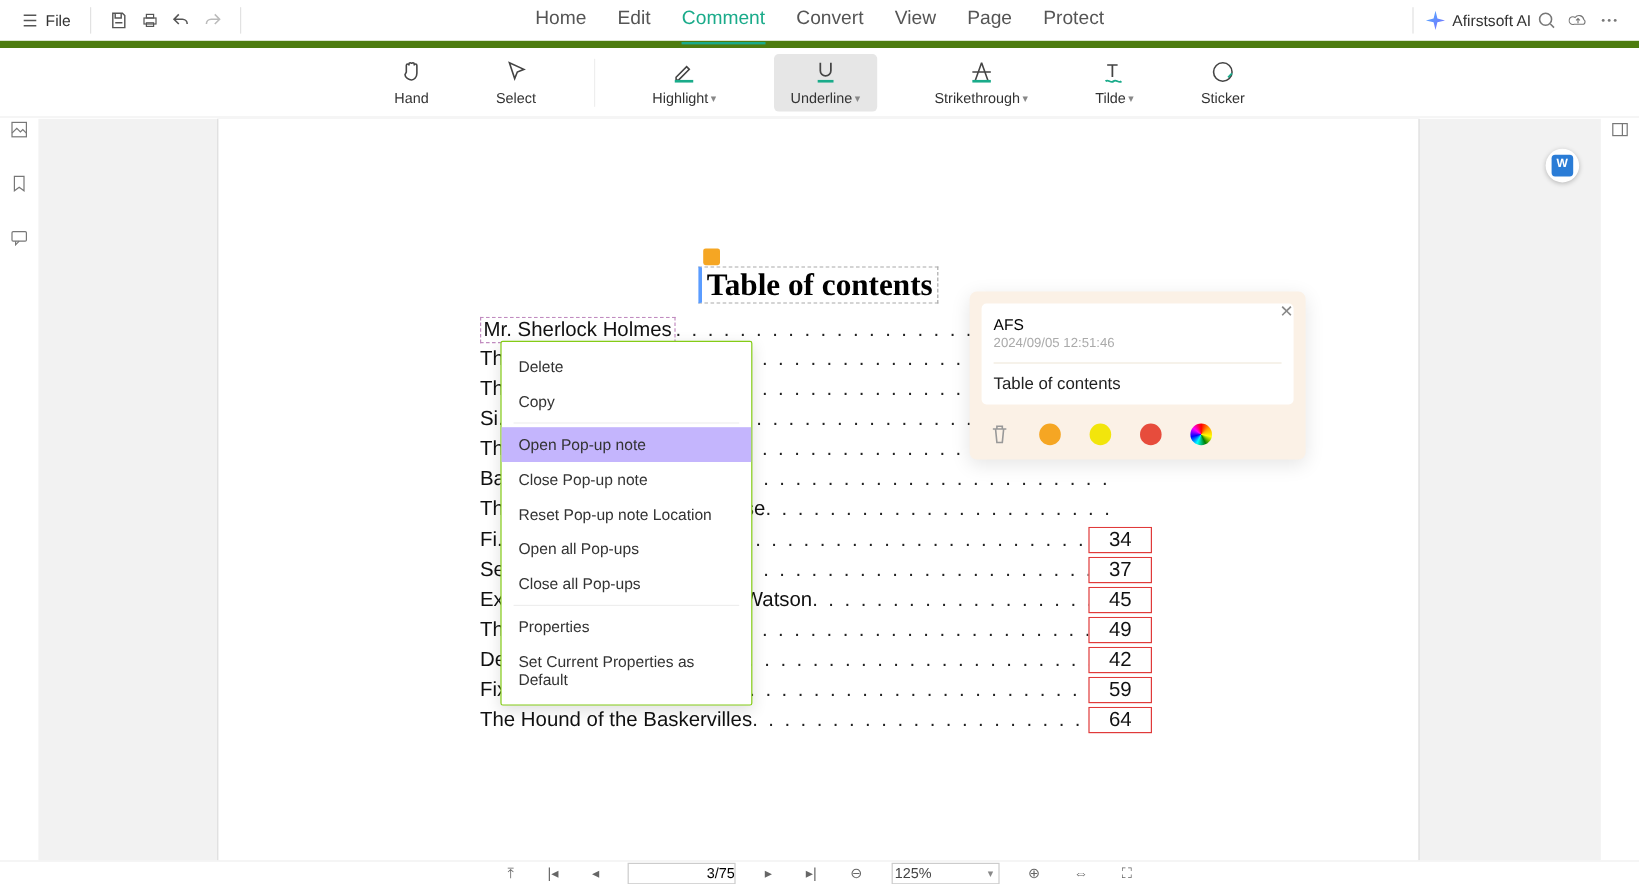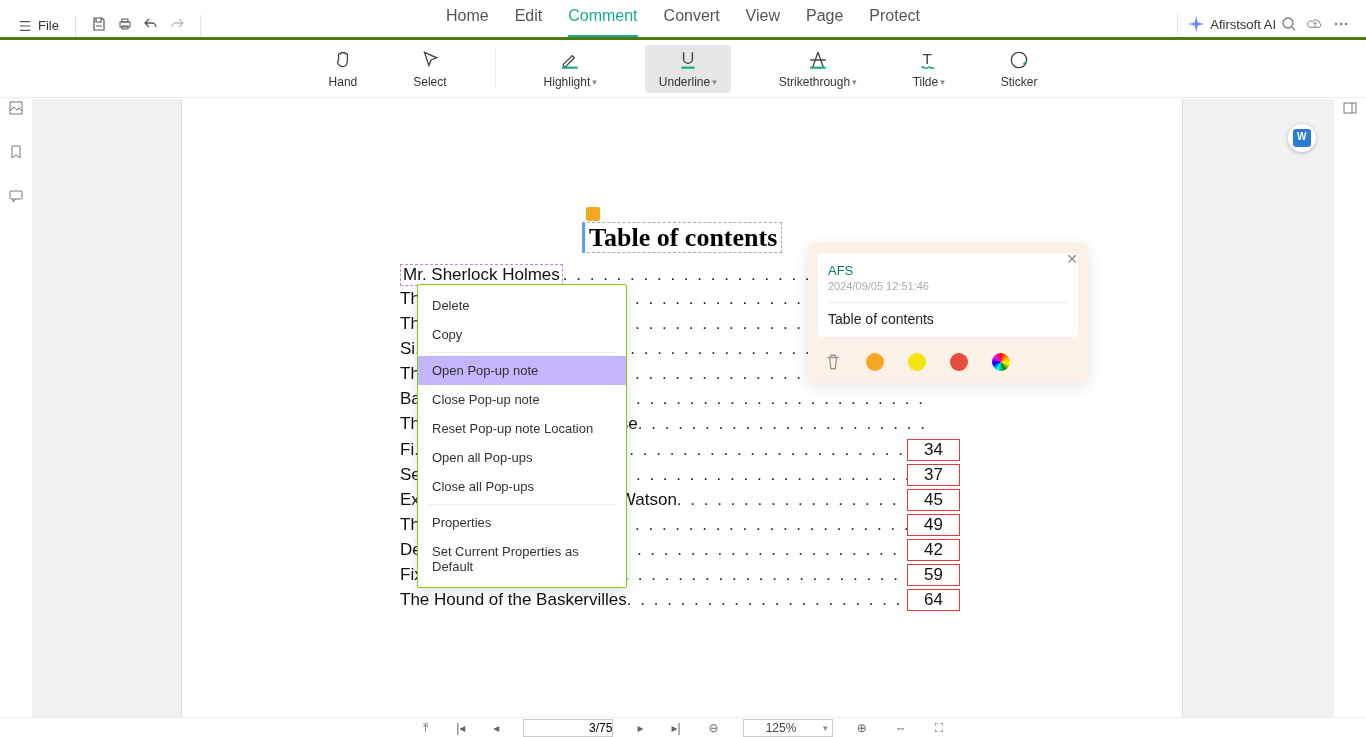--- a/index.html
+++ b/index.html
@@ -1,19 +1,19 @@
 <!DOCTYPE html>
 <html><head>
 <meta charset="utf-8">
 <style>
 * { margin: 0; padding: 0; box-sizing: border-box; font-family: -apple-system, "Segoe UI", Arial, sans-serif; }
 body { width: 1366px; height: 737px; background: #fff; overflow: hidden; position: relative; }
 
 
-.topbar { height: 40px; display: flex; align-items: flex-end; padding: 0 12px; border-bottom: 3px solid #4d7c0f; }
+.topbar { height: 40px; display: flex; align-items: center; padding: 0 12px; border-bottom: 6px solid #4d7c0f; }
 .topbar .file-btn { display: flex; align-items: center; gap: 6px; font-size: 13px; color: #333; cursor: pointer; padding: 4px 6px; }
 .topbar .divider { width: 1px; height: 22px; background: #e2e2e2; margin: 0 10px; }
 .topbar .icon-btn { width: 26px; height: 26px; display: flex; align-items: center; justify-content: center; cursor: pointer; color: #555; }
 .topbar .icon-btn svg { width: 16px; height: 16px; }
 .tabs { position: absolute; left: 50%; transform: translateX(-50%); display: flex; gap: 26px; font-size: 16px; color: #555; }
 .tabs .tab { cursor: pointer; padding: 10px 0; }
 .tabs .tab.active { color: #1aab8a; border-bottom: 2px solid #1aab8a; }
 .topbar-right { margin-left: auto; display: flex; align-items: center; gap: 0; }
 .ai-btn { display: flex; align-items: center; gap: 6px; font-size: 13px; color: #333; cursor: pointer; }
 .sparkle { width: 16px; height: 16px; background: linear-gradient(135deg,#4db1ff,#7b6bff); clip-path: polygon(50% 0,60% 40%,100% 50%,60% 60%,50% 100%,40% 60%,0 50%,40% 40%); }
@@ -58,36 +58,36 @@
 
 .ctxmenu { position: absolute; left: 417px; top: 284px; width: 210px; background: #fff; border: 1px solid #84cc16; border-radius: 2px; box-shadow: 0 4px 12px rgba(0,0,0,0.12); padding: 6px 0; font-size: 13px; color: #333; z-index: 50; }
 .ctxmenu .mi { padding: 7px 14px; cursor: pointer; }
 .ctxmenu .mi.hover { background: #c4b5fd; }
 .ctxmenu .msep { height: 1px; background: #eee; margin: 3px 10px; }
 
 
 .popnote { position: absolute; left: 808px; top: 243px; width: 280px; background: #fbf1e6; border-radius: 6px; box-shadow: 0 4px 16px rgba(0,0,0,0.1); padding: 10px; z-index: 50; }
 .popnote .close { position: absolute; right: 10px; top: 8px; font-size: 14px; color: #888; cursor: pointer; }
 .popnote .card { background: #fff; border-radius: 4px; padding: 10px; }
-.popnote .author { font-size: 13px; color: #0f766e; }
+.popnote .author { font-size: 13px; color: #000000; }
 .popnote .ts { font-size: 11px; color: #aaa; margin-top: 2px; }
 .popnote .body { font-size: 14px; color: #222; margin-top: 10px; border-top: 1px solid #f1eadd; padding-top: 8px; }
 .popnote .swatches { display: flex; align-items: center; gap: 24px; margin-top: 14px; padding: 2px 6px; }
 .popnote .trash { width: 18px; height: 18px; color: #999; }
 .popnote .sw { width: 18px; height: 18px; border-radius: 50%; cursor: pointer; }
 .sw-orange { background: #f5a623; }
 .sw-yellow { background: #f2e50c; }
 .sw-red { background: #e74c3c; }
 .sw-multi { background: conic-gradient(red,orange,yellow,green,cyan,blue,magenta,red); }
 
 
 .bottombar { position: absolute; bottom: 0; left: 0; right: 0; height: 20px; background: #fff; display: flex; align-items: center; justify-content: center; gap: 20px; font-size: 12px; color: #444; border-top: 1px solid #eee; }
 .bottombar .navicon { cursor: pointer; color: #666; padding: 0 4px; }
 .bottombar .pagefield { width: 90px; height: 18px; border: 1px solid #ccc; text-align: right; font-size: 12px; }
-.bottombar .zoomsel { width: 90px; height: 18px; border: 1px solid #ccc; font-size: 12px; padding-left: 22px; display: flex; align-items: center; justify-content: space-between; }
+.bottombar .zoomsel { width: 90px; height: 18px; border: 1px solid #ccc; font-size: 12px; padding-left: 2px; display: flex; align-items: center; justify-content: space-between; }
 </style>
 </head>
 <body>
 
 <div class="topbar">
   <div class="file-btn">
     <svg width="14" height="14" viewBox="0 0 16 16">
         <path d="M2 3h12M2 8h12M2 13h12" stroke="#555" stroke-width="1.4"></path>
       </svg>
     <span>File</span>

